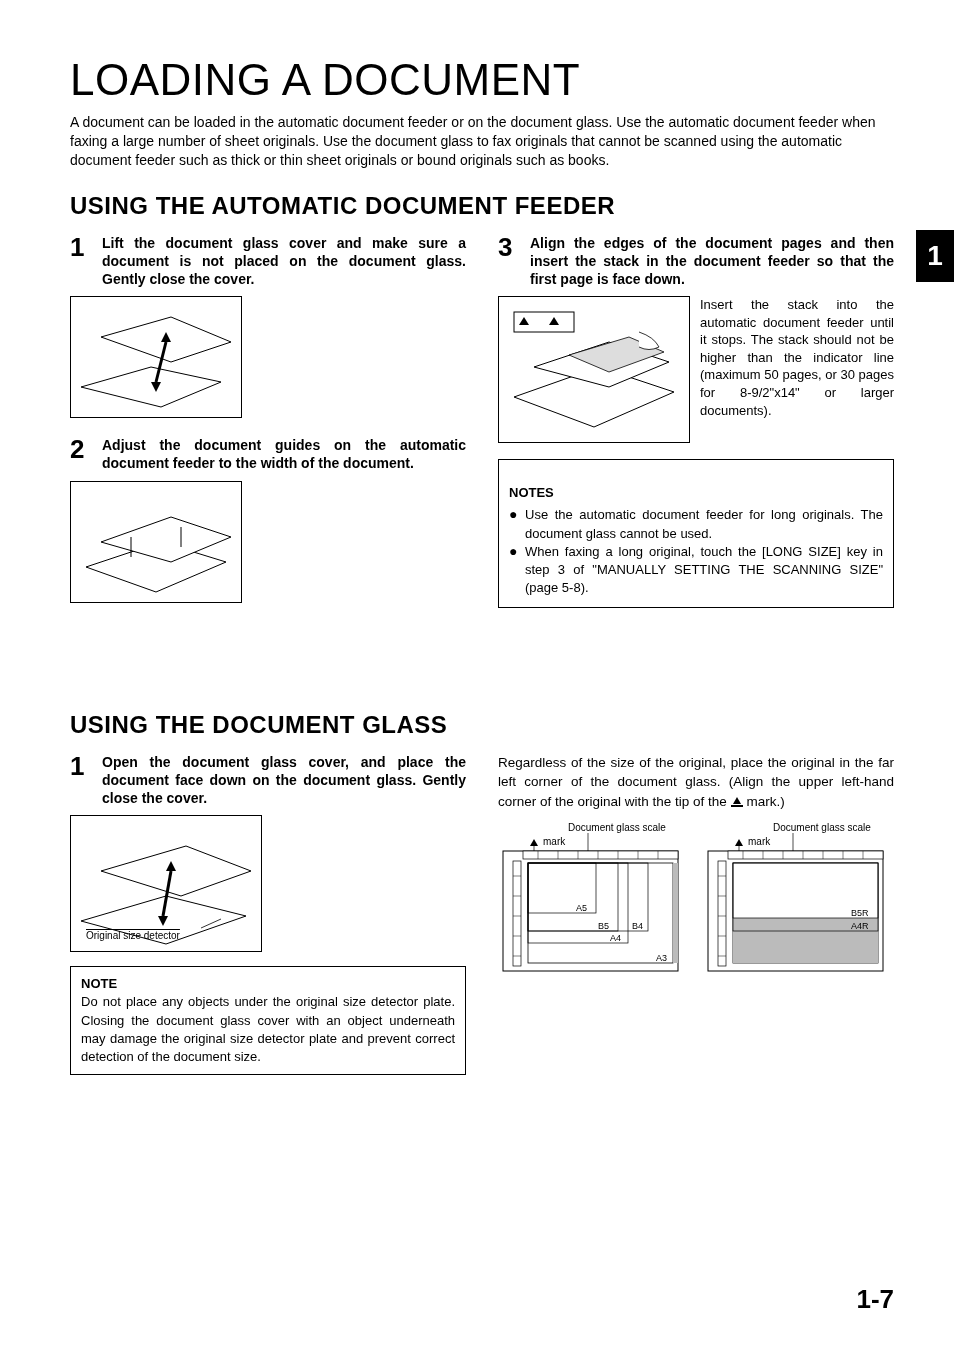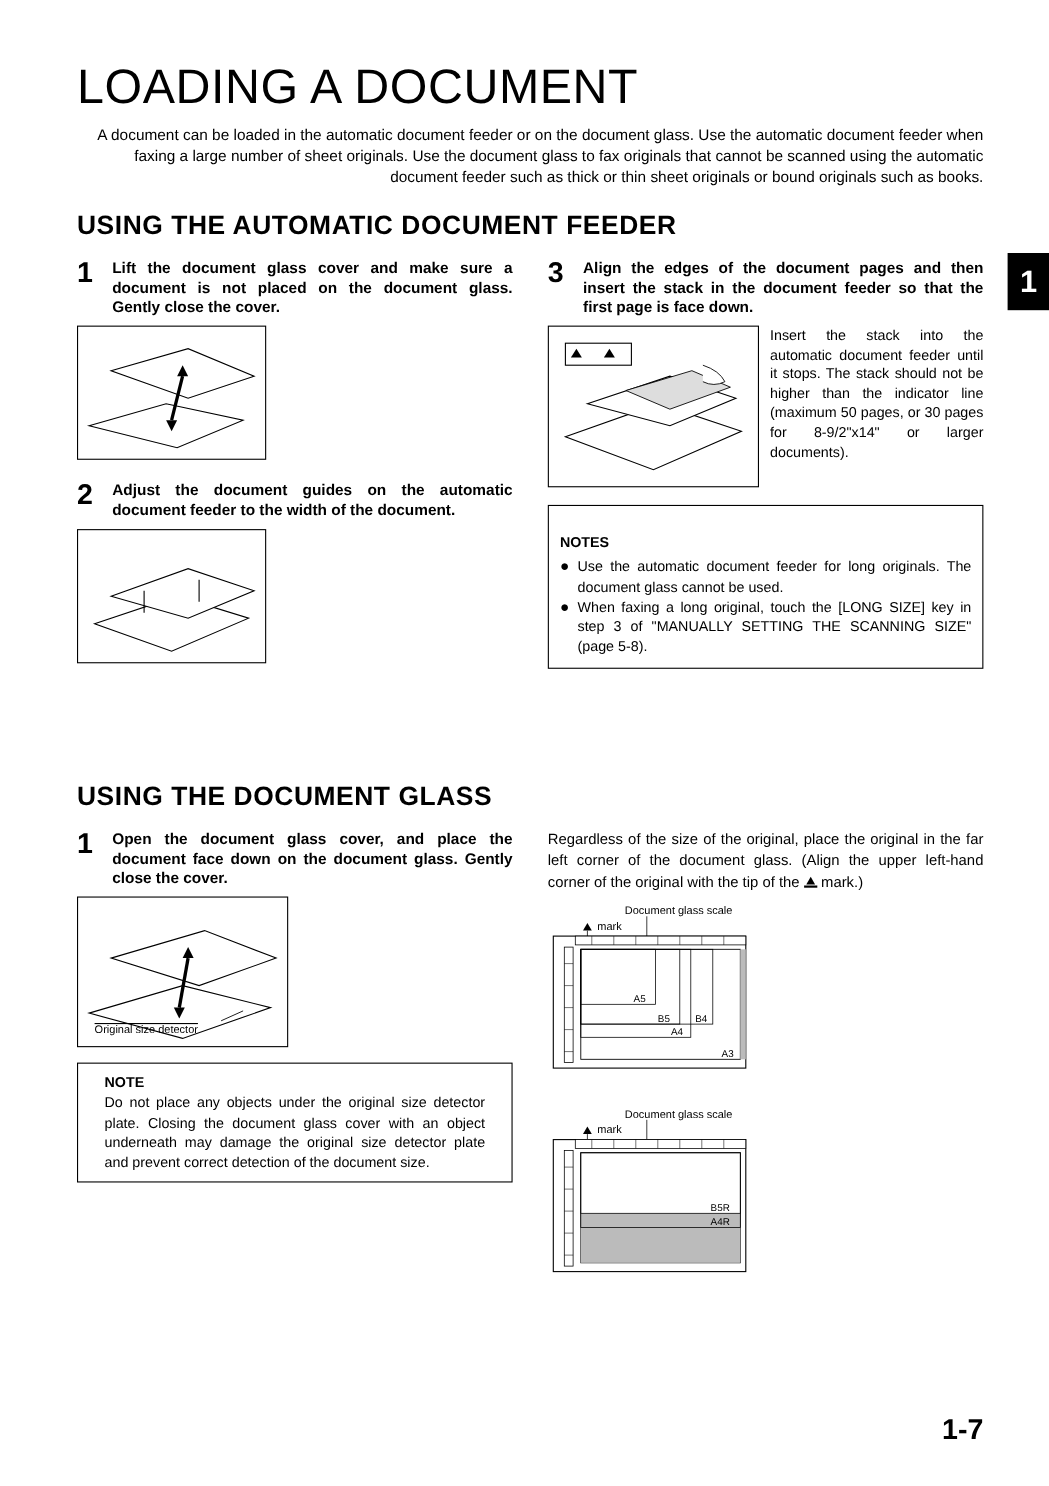--- a/index.html
+++ b/index.html
@@ -23,21 +23,20 @@
   h1.title {
     font-size: 44px;
     font-weight: 400;
     letter-spacing: 0.5px;
     margin: 0 0 8px 0;
   }
   p.intro {
     font-size: 14px;
     line-height: 1.35;
     margin: 0 0 22px 0;
-    text-align: right;
   }
   h2.section {
     font-size: 24px;
     font-weight: 900;
     letter-spacing: 0.5px;
     margin: 6px 0 14px 0;
   }
   .cols {
     display: flex;
     gap: 32px;
@@ -101,38 +100,37 @@
     display: flex;
     text-align: justify;
   }
   .notes-box li .bullet {
     flex: 0 0 16px;
     font-size: 14px;
     line-height: 1.2;
   }
   .single-note {
     border: 1px solid #000;
-    padding: 8px 24px;
+    padding: 8px 10px;
     font-size: 13px;
     line-height: 1.4;
     margin-top: 14px;
   }
   .single-note .notes-title { font-weight: 700; }
   .single-note .note-body { text-align: justify; }
   .glass-right p {
     font-size: 13.5px;
     line-height: 1.45;
     text-align: justify;
     margin: 0 0 10px 0;
   }
   .glass-diagrams {
     display: flex;
     gap: 20px;
     margin-top: 4px;
-    flex-direction: column;
   }
   .glass-diagrams svg { display: block; }
   .page-number {
     position: absolute;
     right: 60px;
     bottom: 36px;
     font-size: 26px;
     font-weight: 900;
   }
   .tab {

